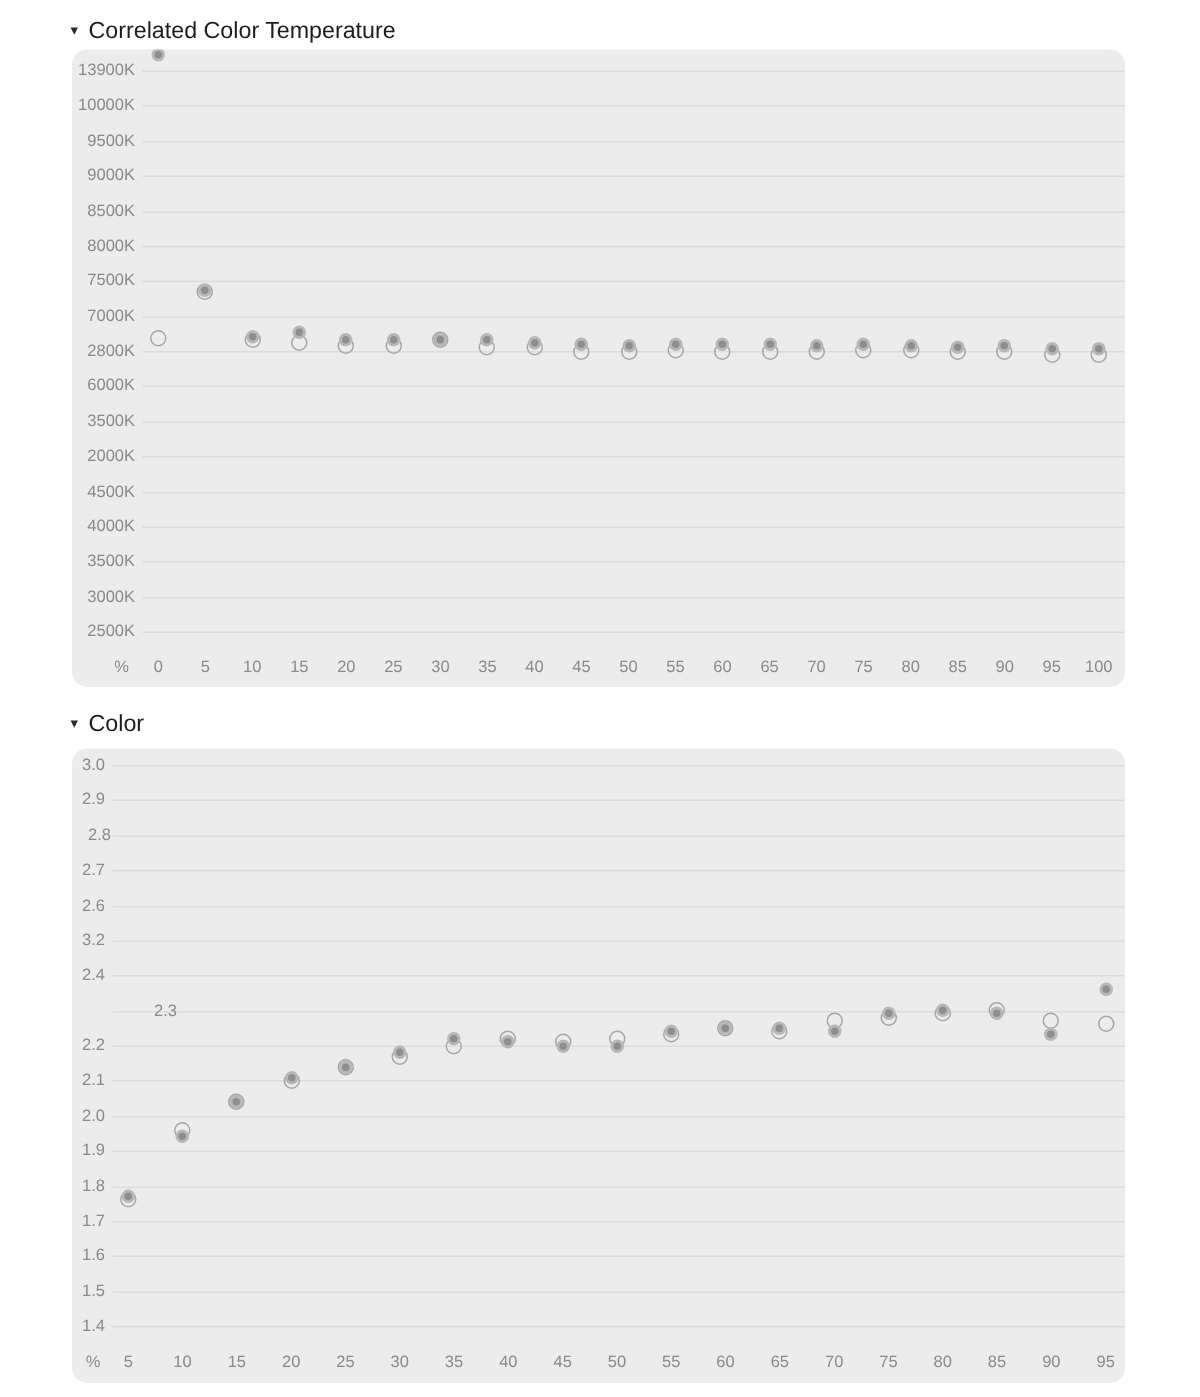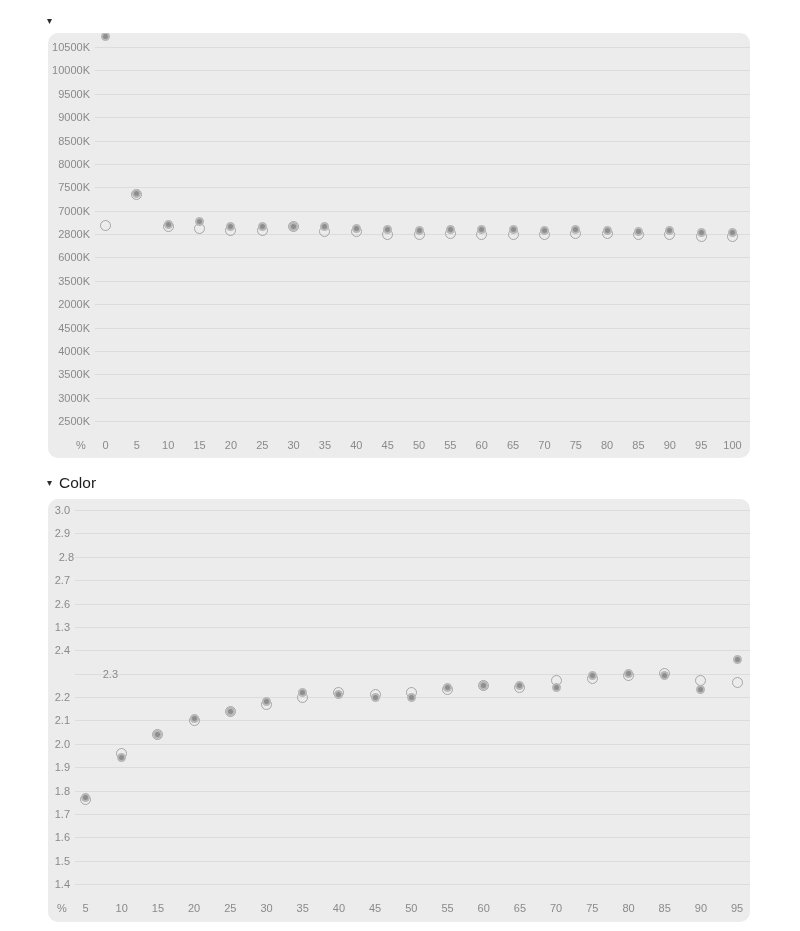--- a/index.html
+++ b/index.html
@@ -41,24 +41,25 @@
   }
 </style>
 </head>
 <body>
 
 <main>
 
   <section>
     <div class="section-header" id="hdr0">
       <span class="collapse-tri">▾</span>
+      <span class="section-title">Correlated Color Temperature</span>
     </div>
     <div class="chart-panel" id="chart0">
         <div class="gridline" style="top: 14px; left: 47px;"></div>
-        <div class="ytick" style="top: 7px; left: 0px; width: 42px;">10500K</div>
+        <div class="ytick" style="top: 7px; left: 0px; width: 42px;">13900K</div>
         <div class="gridline" style="top: 37.375px; left: 47px;"></div>
         <div class="ytick" style="top: 30.375px; left: 0px; width: 42px;">10000K</div>
         <div class="gridline" style="top: 60.75px; left: 47px;"></div>
         <div class="ytick" style="top: 53.75px; left: 0px; width: 42px;">9500K</div>
         <div class="gridline" style="top: 84.125px; left: 47px;"></div>
         <div class="ytick" style="top: 77.125px; left: 0px; width: 42px;">9000K</div>
         <div class="gridline" style="top: 107.5px; left: 47px;"></div>
         <div class="ytick" style="top: 100.5px; left: 0px; width: 42px;">8500K</div>
         <div class="gridline" style="top: 130.875px; left: 47px;"></div>
         <div class="ytick" style="top: 123.875px; left: 0px; width: 42px;">8000K</div>
@@ -161,21 +162,21 @@
         <div class="ytick" style="top: 4px; left: 0px; width: 22px;">3.0</div>
         <div class="gridline" style="top: 34.375px; left: 27px;"></div>
         <div class="ytick" style="top: 27.375px; left: 0px; width: 22px;">2.9</div>
         <div class="gridline" style="top: 57.75px; left: 27px;"></div>
         <div class="ytick" style="top: 50.75px; left: 4px; width: 22px;">2.8</div>
         <div class="gridline" style="top: 81.125px; left: 27px;"></div>
         <div class="ytick" style="top: 74.125px; left: 0px; width: 22px;">2.7</div>
         <div class="gridline" style="top: 104.5px; left: 27px;"></div>
         <div class="ytick" style="top: 97.5px; left: 0px; width: 22px;">2.6</div>
         <div class="gridline" style="top: 127.875px; left: 27px;"></div>
-        <div class="ytick" style="top: 120.875px; left: 0px; width: 22px;">1.3</div>
+        <div class="ytick" style="top: 120.875px; left: 0px; width: 22px;">3.2</div>
         <div class="gridline" style="top: 151.25px; left: 27px;"></div>
         <div class="ytick" style="top: 144.25px; left: 0px; width: 22px;">2.4</div>
         <div class="gridline" style="top: 174.625px; left: 27px;"></div>
         <div class="ytick" style="top: 167.625px; left: 0px; width: 22px; margin-left: 48px;">2.3</div>
         <div class="gridline" style="top: 198px; left: 27px;"></div>
         <div class="ytick" style="top: 191px; left: 0px; width: 22px;">2.2</div>
         <div class="gridline" style="top: 221.375px; left: 27px;"></div>
         <div class="ytick" style="top: 214.375px; left: 0px; width: 22px;">2.1</div>
         <div class="gridline" style="top: 244.75px; left: 27px;"></div>
         <div class="ytick" style="top: 237.75px; left: 0px; width: 22px;">2.0</div>

